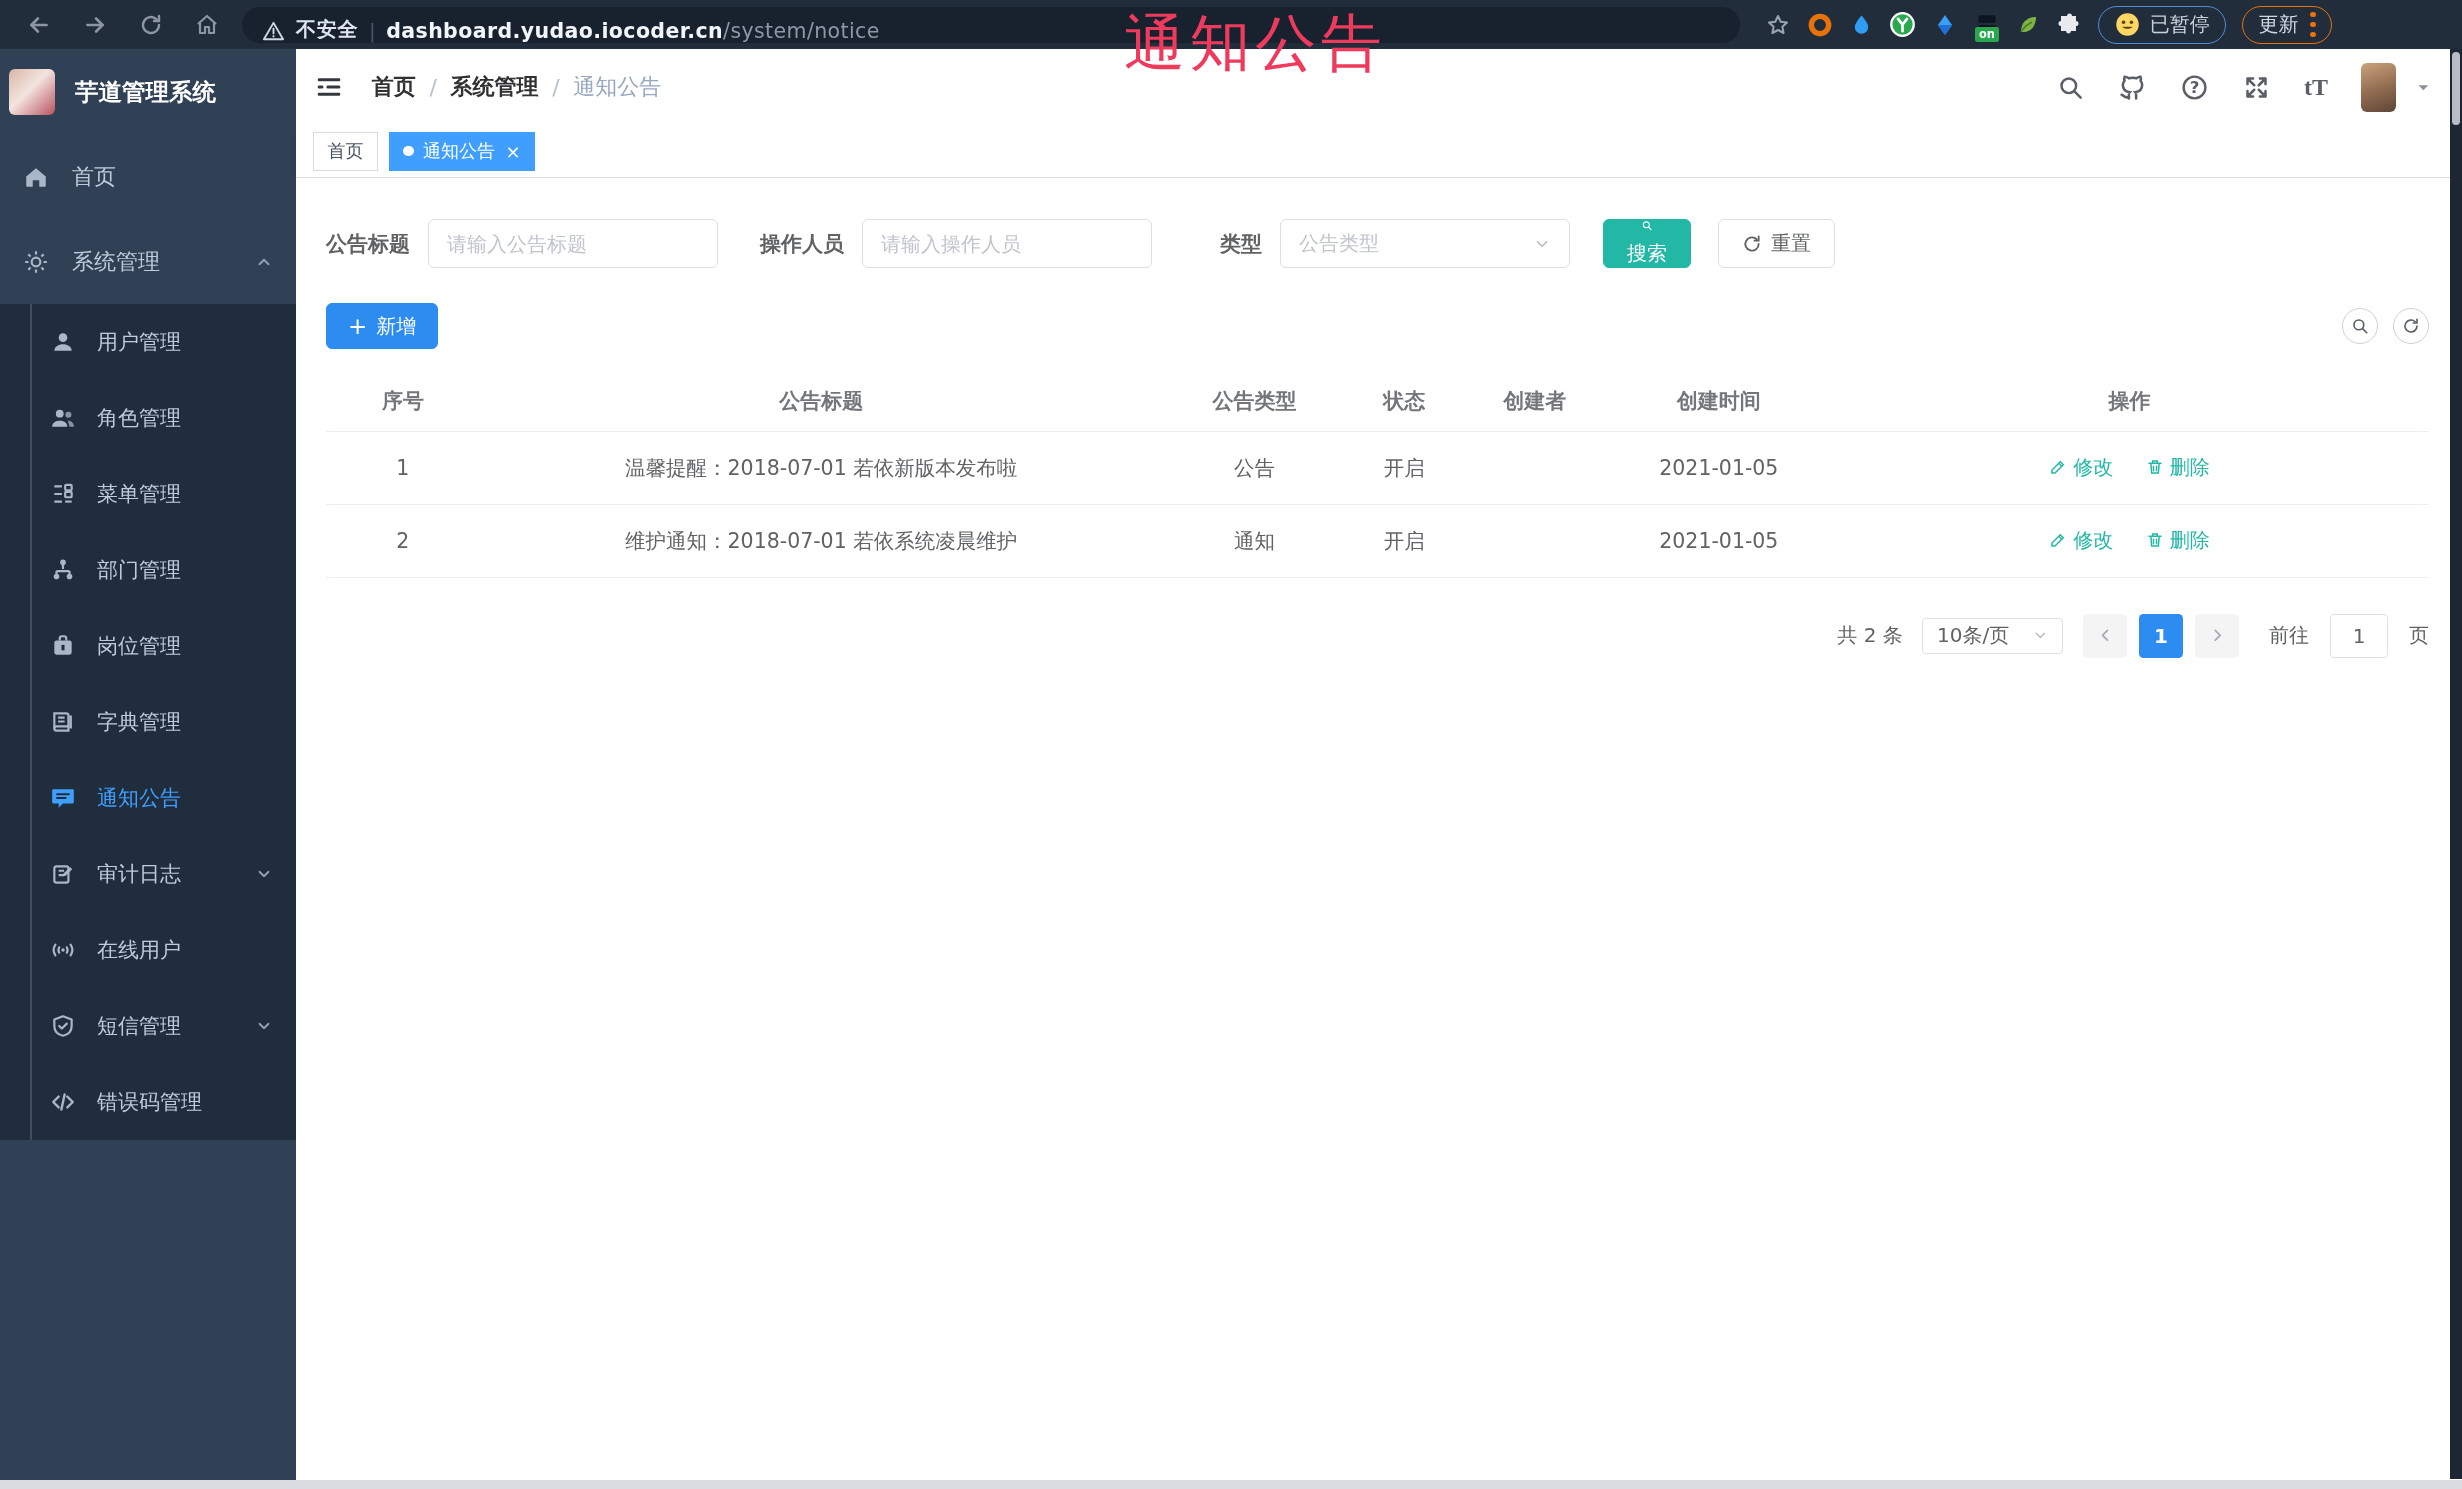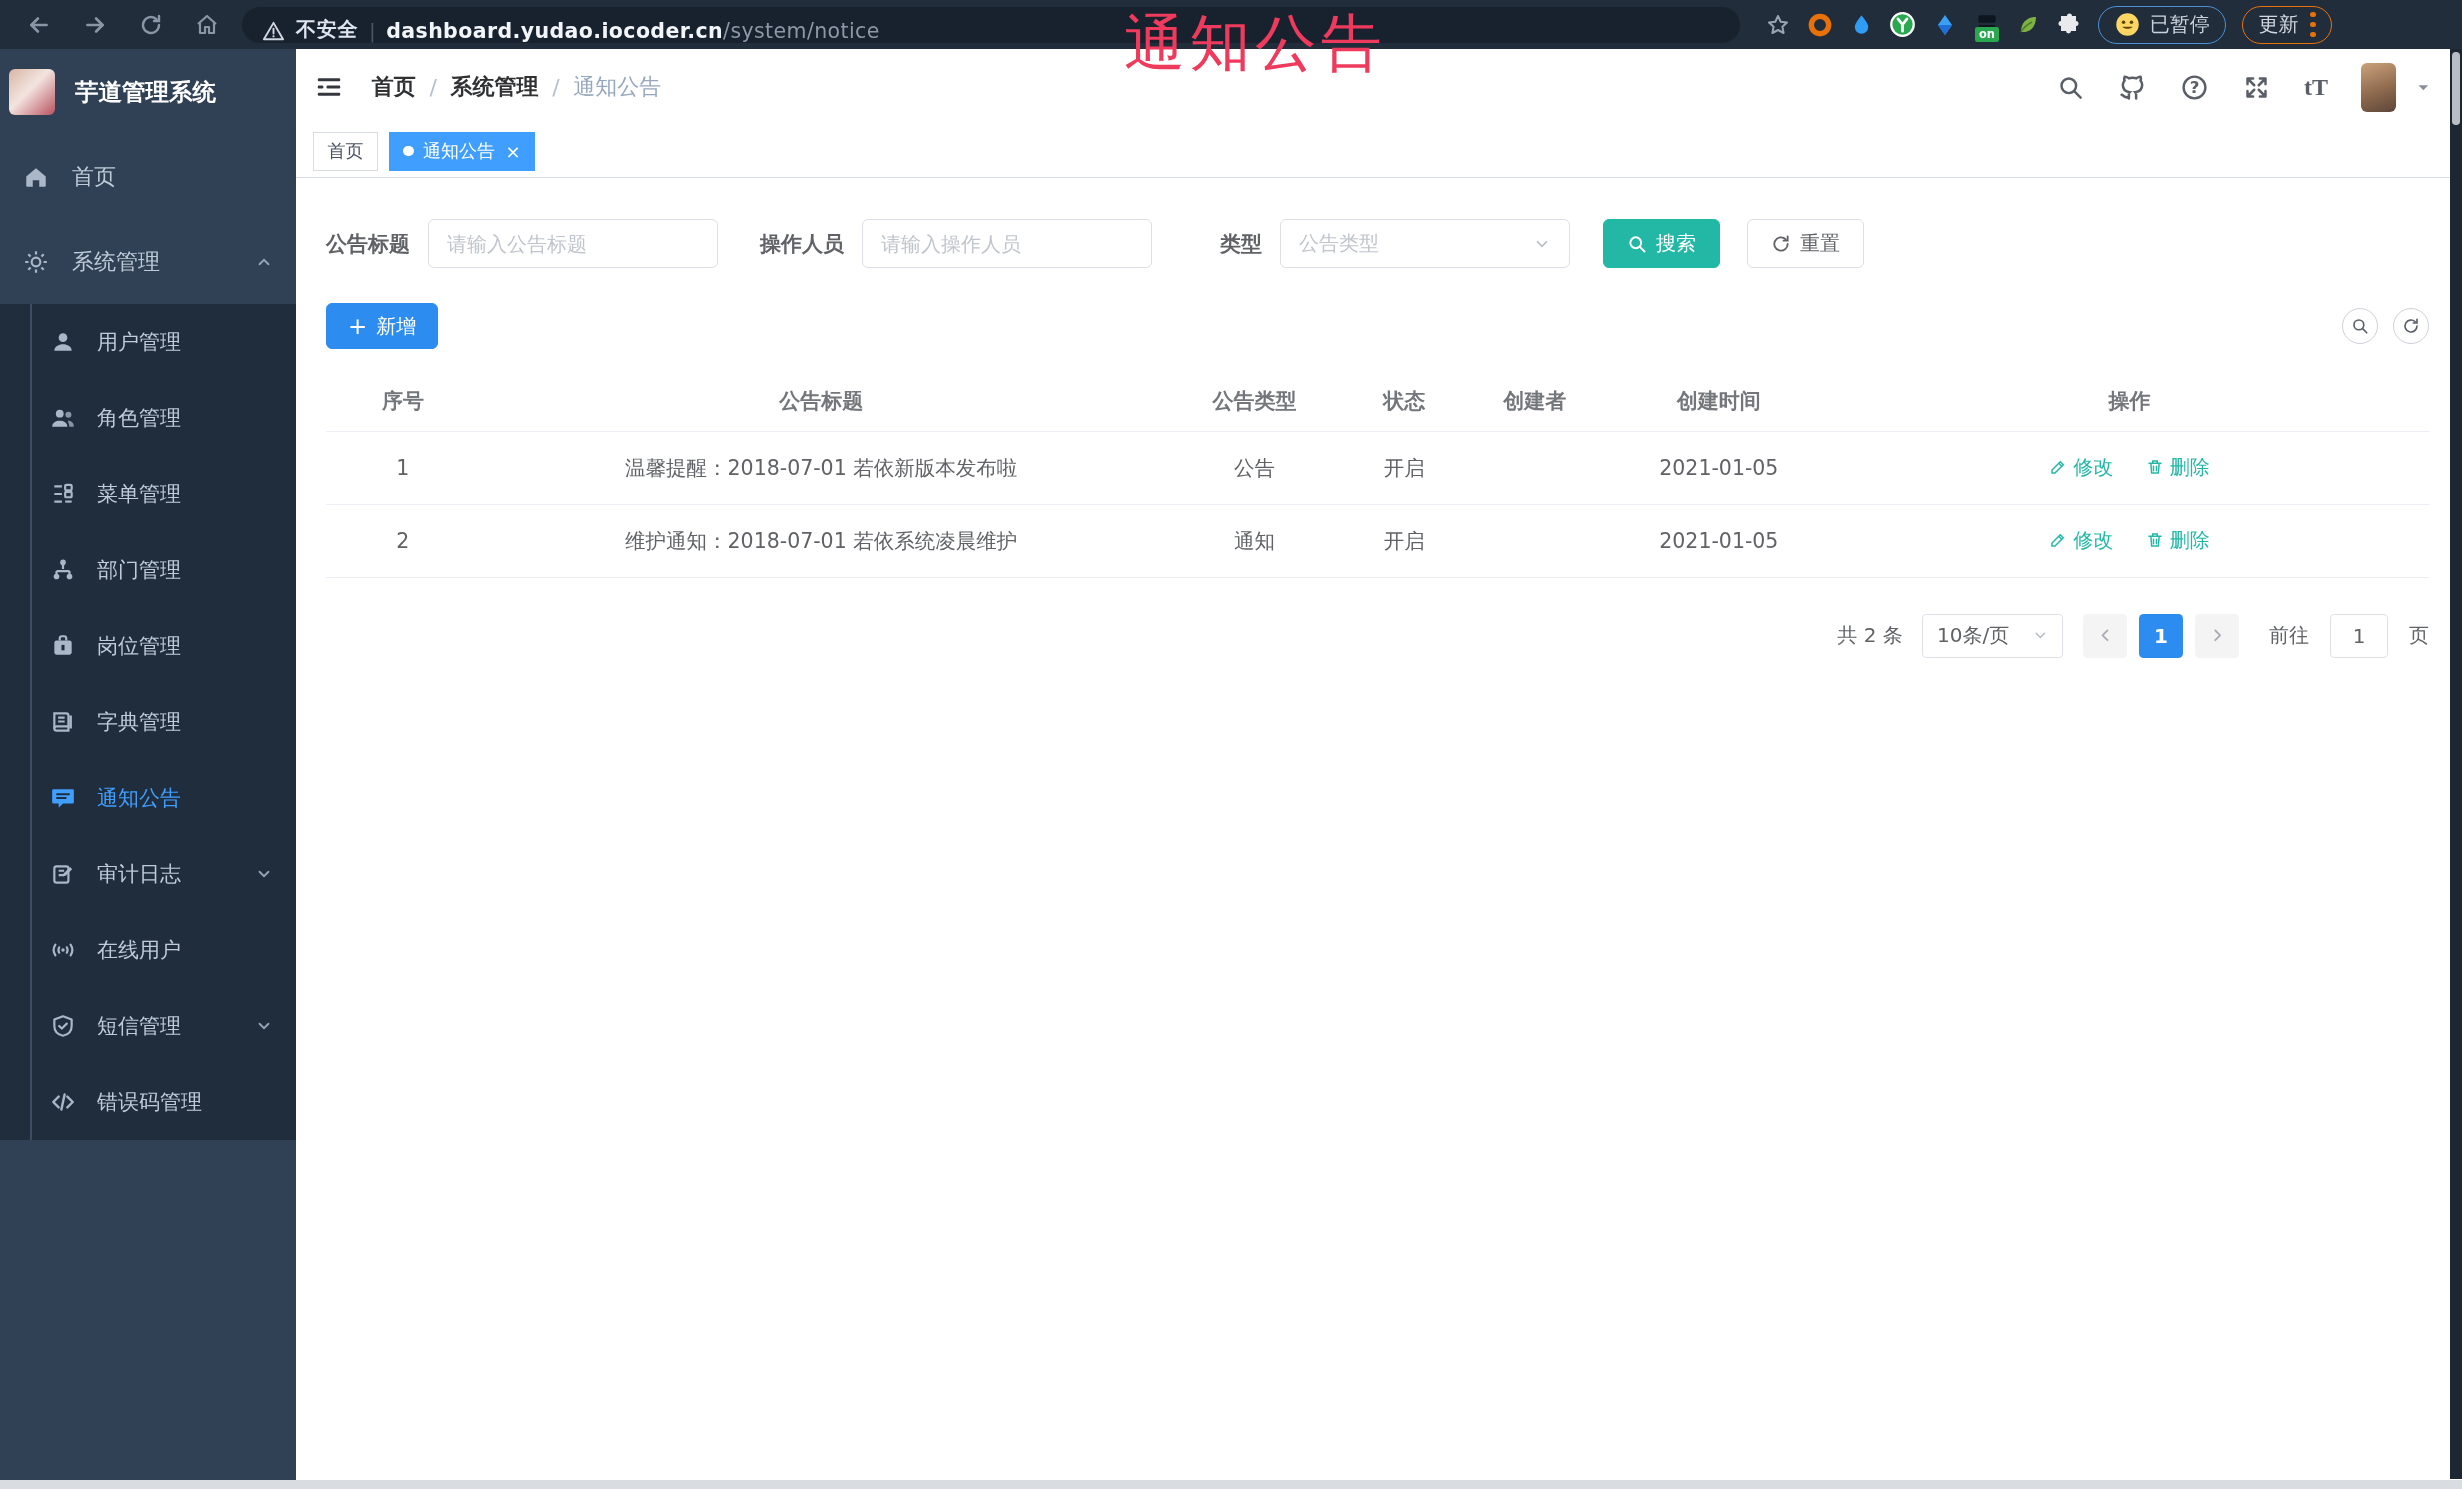--- a/index.html
+++ b/index.html
@@ -71,35 +71,35 @@
   
   .content{flex:1;padding:41px 33px 0 30px;background:#fff;}
   .filters{display:flex;align-items:center;gap:0;margin-bottom:35px;}
   .flabel{font-size:21px;font-weight:700;color:var(--txt);margin-right:18px;white-space:nowrap;}
   .finput{width:290px;height:49px;border:0.8px solid var(--border);border-radius:6px;font-size:20px;color:#303133;padding:0 18px;outline:none;font-family:inherit;}
   .finput::placeholder{color:var(--ph);}
   .fgap{width:42px;flex:0 0 auto;}
   .fselect{width:290px;height:49px;border:0.8px solid var(--border);border-radius:6px;display:flex;align-items:center;padding:0 18px;color:var(--ph);font-size:20px;cursor:pointer;}
   .fselect .chev{margin-left:auto;color:#b8bcc4;}
   .btn{height:49px;border-radius:6px;display:inline-flex;align-items:center;gap:9px;font-size:20px;padding:0 23px;cursor:pointer;border:0.8px solid transparent;}
-  .btn.search{background:var(--teal);border-color:var(--teal);color:#fff;margin-left:33px;}
+  .btn.search{background:var(--teal);border-color:var(--teal);color:#fff;margin-left:33px;flex-direction:column;}
   .btn.reset{background:#fff;border-color:var(--border);color:var(--txt);margin-left:27px;}
   .toolbar-row{display:flex;align-items:center;margin-bottom:23px;}
   .btn.add{background:var(--blue);border-color:var(--blue);color:#fff;height:46px;padding:0 21px;}
   .mini-group{margin-left:auto;display:flex;gap:15px;}
   .mini{width:36px;height:36px;border-radius:50%;border:0.8px solid #cdd0d6;display:flex;align-items:center;justify-content:center;color:#5a5e66;background:#fff;cursor:pointer;}
 
   table{width:100%;border-collapse:collapse;}
   th{font-size:21px;color:var(--th);font-weight:700;height:59px;text-align:center;border-bottom:0.8px solid var(--tborder);}
   td{font-size:20.5px;color:var(--txt);height:73px;text-align:center;border-bottom:0.8px solid var(--tborder);}
   .alink{color:var(--teal);display:inline-flex;align-items:center;gap:6px;cursor:pointer;font-size:20px;}
   .alink + .alink{margin-left:26px;}
 
   .pager{display:flex;align-items:center;justify-content:flex-end;margin-top:36px;gap:12px;font-size:20px;color:var(--txt);}
-  .psel{width:141px;height:44px;border:0.8px solid var(--border);border-radius:4.6px;display:flex;align-items:center;padding:0 13.7px;color:var(--txt);margin:0 7.6px;cursor:pointer;}
+  .psel{width:141px;height:36px;border:0.8px solid var(--border);border-radius:4.6px;display:flex;align-items:center;padding:0 13.7px;color:var(--txt);margin:0 7.6px;cursor:pointer;}
   .psel .chev{margin-left:auto;color:#b8bcc4;}
   .pbtn{width:44px;height:44px;border-radius:4.6px;background:#f4f4f5;color:#a8abb2;display:flex;align-items:center;justify-content:center;cursor:pointer;}
   .pnum{width:44px;height:44px;border-radius:4.6px;background:var(--blue);color:#fff;display:flex;align-items:center;justify-content:center;font-weight:700;cursor:pointer;}
   .goto-input{width:58px;height:44px;border:0.8px solid var(--border);border-radius:4.6px;text-align:center;font-size:20px;color:var(--txt);outline:none;margin:0 9px;font-family:inherit;}
 
   .bottom-strip{height:10.6px;background:#d9dce1;}
   .vscroll{position:absolute;right:0;top:49px;bottom:10.6px;width:12px;background:#1d2633;z-index:40;}
   .vscroll .thumb{position:absolute;top:3px;left:2.3px;width:7.6px;height:73px;border-radius:3.8px;background:#b9bec6;}
 </style>
 </head>

